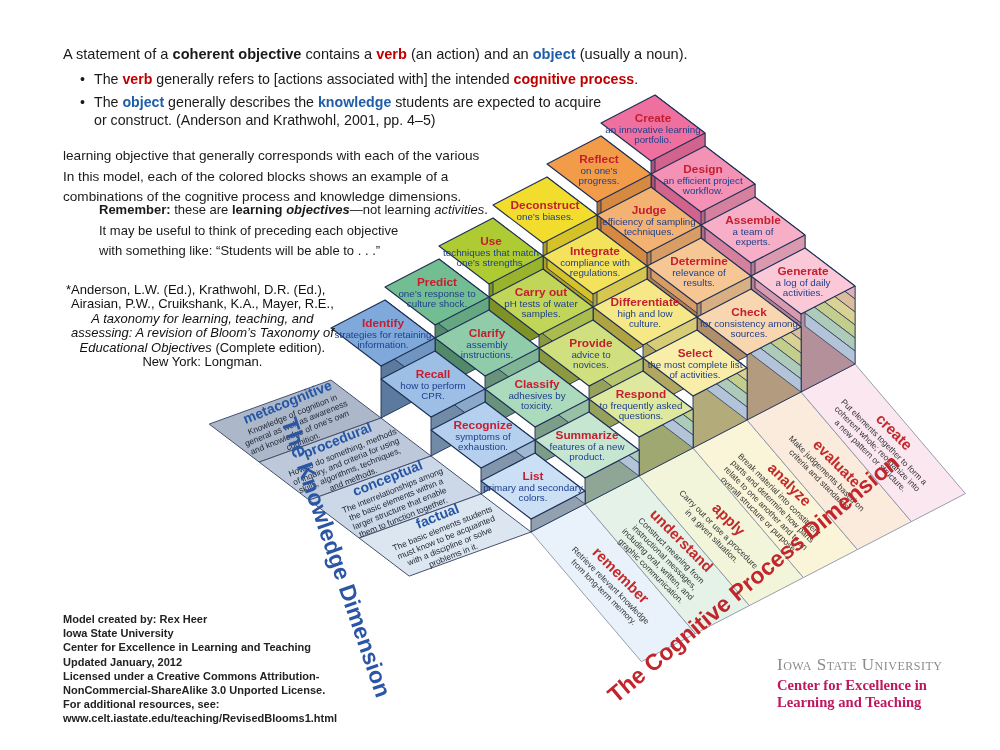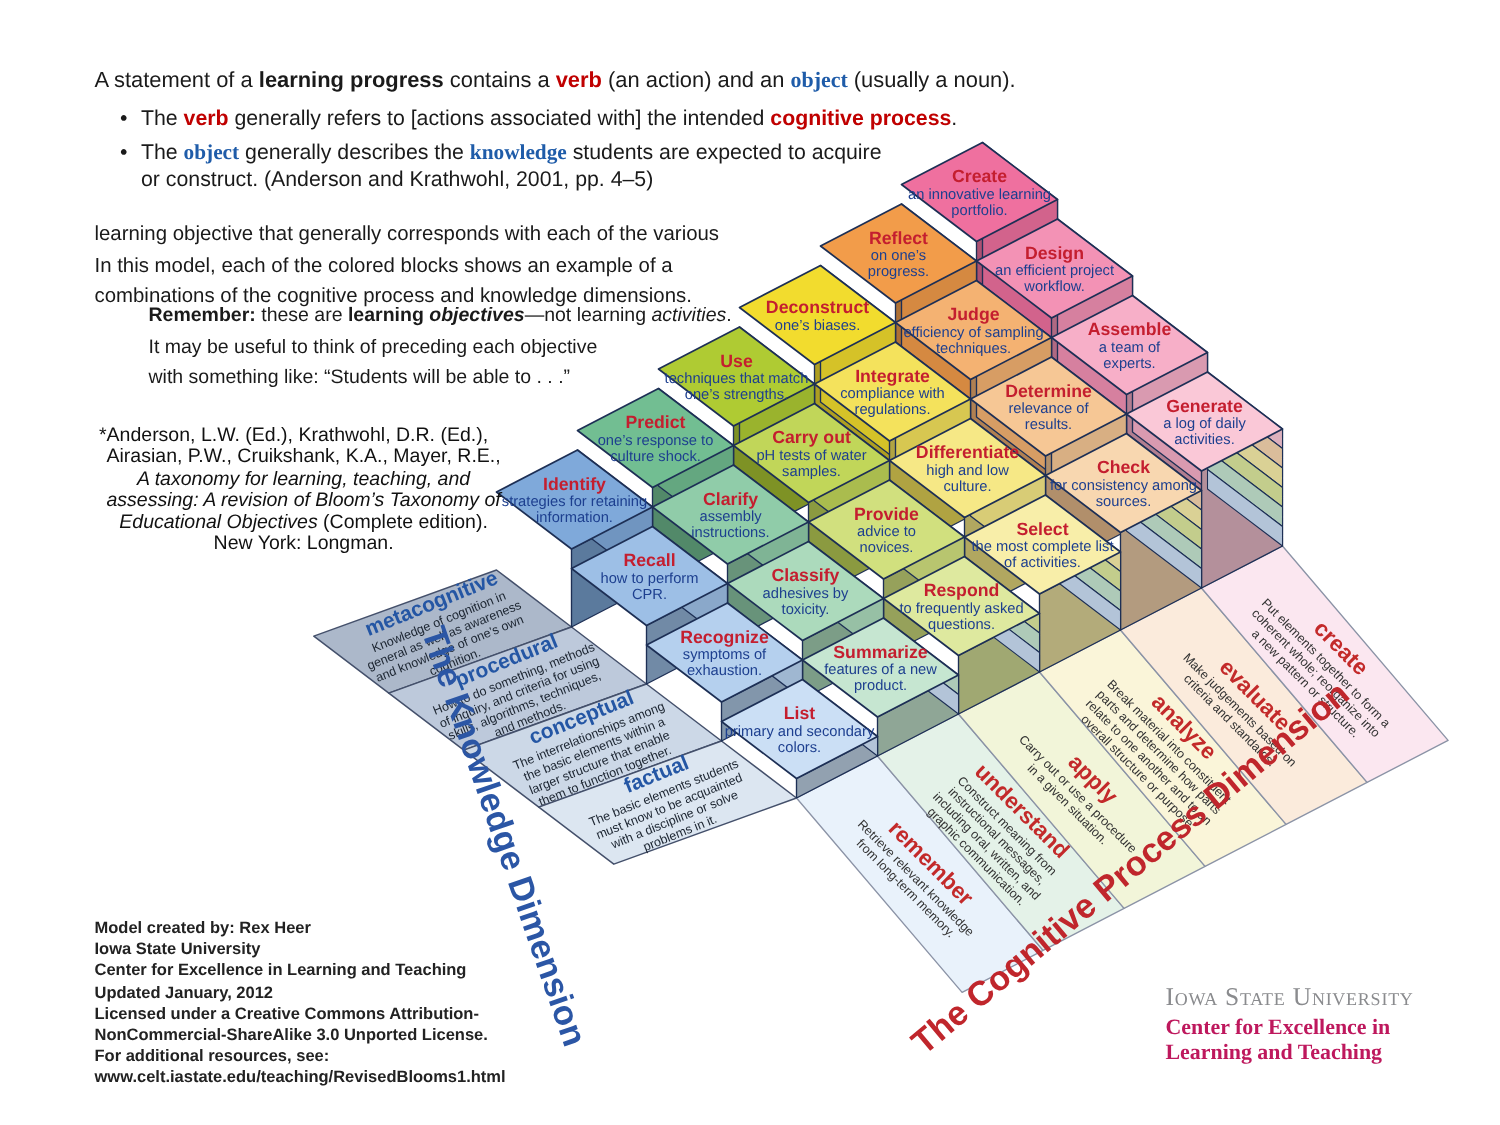--- a/index.html
+++ b/index.html
@@ -7,21 +7,21 @@
   body{width:1000px;height:750px;position:relative;background:#ffffff;overflow:hidden;
        font-family:"Liberation Sans", sans-serif;color:#1a1a1a;}
   #stage{position:absolute;inset:0;width:1000px;height:750px;}
   svg{position:absolute;left:0;top:0;}
   .txt{position:absolute;z-index:5;}
   .line{white-space:nowrap;}
   .seg-b{font-weight:bold;}
   .seg-i{font-style:italic;}
   .seg-bi{font-weight:bold;font-style:italic;}
   .seg-br{font-weight:bold;color:var(--red);}
-  .seg-bb{font-weight:bold;color:var(--blue);font-family:Liberation Serif, serif;}
+  .seg-bb{font-weight:bold;color:var(--blue);}
   #p1{left:63px;top:44px;font-size:14.6px;line-height:20px;}
   .bullet-row{display:flex;margin-bottom:4px;}
   .bullet-dot{width:14px;font-size:14.2px;}
   #bullets{left:80px;top:70px;font-size:14.2px;line-height:18.5px;}
   #p2{left:63px;top:146px;font-size:13.6px;line-height:20.5px;}
   #p3{left:63px;top:200px;font-size:13px;line-height:20.5px;margin-left:36px;}
   #citation{left:66px;top:283px;font-size:13px;line-height:14.4px;color:#111;}
   #citation .line:not(:first-child){padding-left:5px;text-align:center;}
   #credits{left:63px;top:612px;font-size:11px;line-height:14.2px;font-weight:bold;color:#222;}
   #logo{left:777px;top:655px;font-family:"Liberation Serif", serif;}
@@ -218,21 +218,21 @@
           <text transform="translate(533.0,486.0) rotate(0)" text-anchor="middle" font-family="&quot;Liberation Sans&quot;, sans-serif"><tspan x="0" y="-6.5" font-size="11.8" fill="#C41E2F" font-weight="bold">List</tspan><tspan x="0" y="4.5" font-size="9.8" fill="#1D3F8F">primary and secondary</tspan><tspan x="0" y="15.0" font-size="9.8" fill="#1D3F8F">colors.</tspan></text>
         </g>
       </g>
       <g>
         <text transform="translate(281,421) rotate(71)" font-family="&quot;Liberation Sans&quot;, sans-serif" font-size="23" font-weight="bold" fill="#2B56A5">The Knowledge Dimension</text>
         <text transform="translate(616,704) rotate(-40)" font-family="&quot;Liberation Sans&quot;, sans-serif" font-size="23" font-weight="bold" fill="#C0262C">The Cognitive Process Dimension</text>
       </g>
     </svg>
 
   <div class="txt" id="p1">
-      <div class="line"><span>A statement of a </span><span class="seg-b">learning progress</span><span> contains a </span><span class="seg-br">verb</span><span> (an action) and an </span><span class="seg-bb">object</span><span> (usually a noun).</span></div>
+      <div class="line"><span>A statement of a </span><span class="seg-b">coherent objective</span><span> contains a </span><span class="seg-br">verb</span><span> (an action) and an </span><span class="seg-bb">object</span><span> (usually a noun).</span></div>
     </div>
 
   <div class="txt" id="bullets">
     <div class="bullet-row">
       <span class="bullet-dot">•</span>
       <div>
           <div class="line"><span>The </span><span class="seg-br">verb</span><span> generally refers to [actions associated with] the intended </span><span class="seg-br">cognitive process</span><span>.</span></div>
         </div>
     </div>
     <div class="bullet-row">

